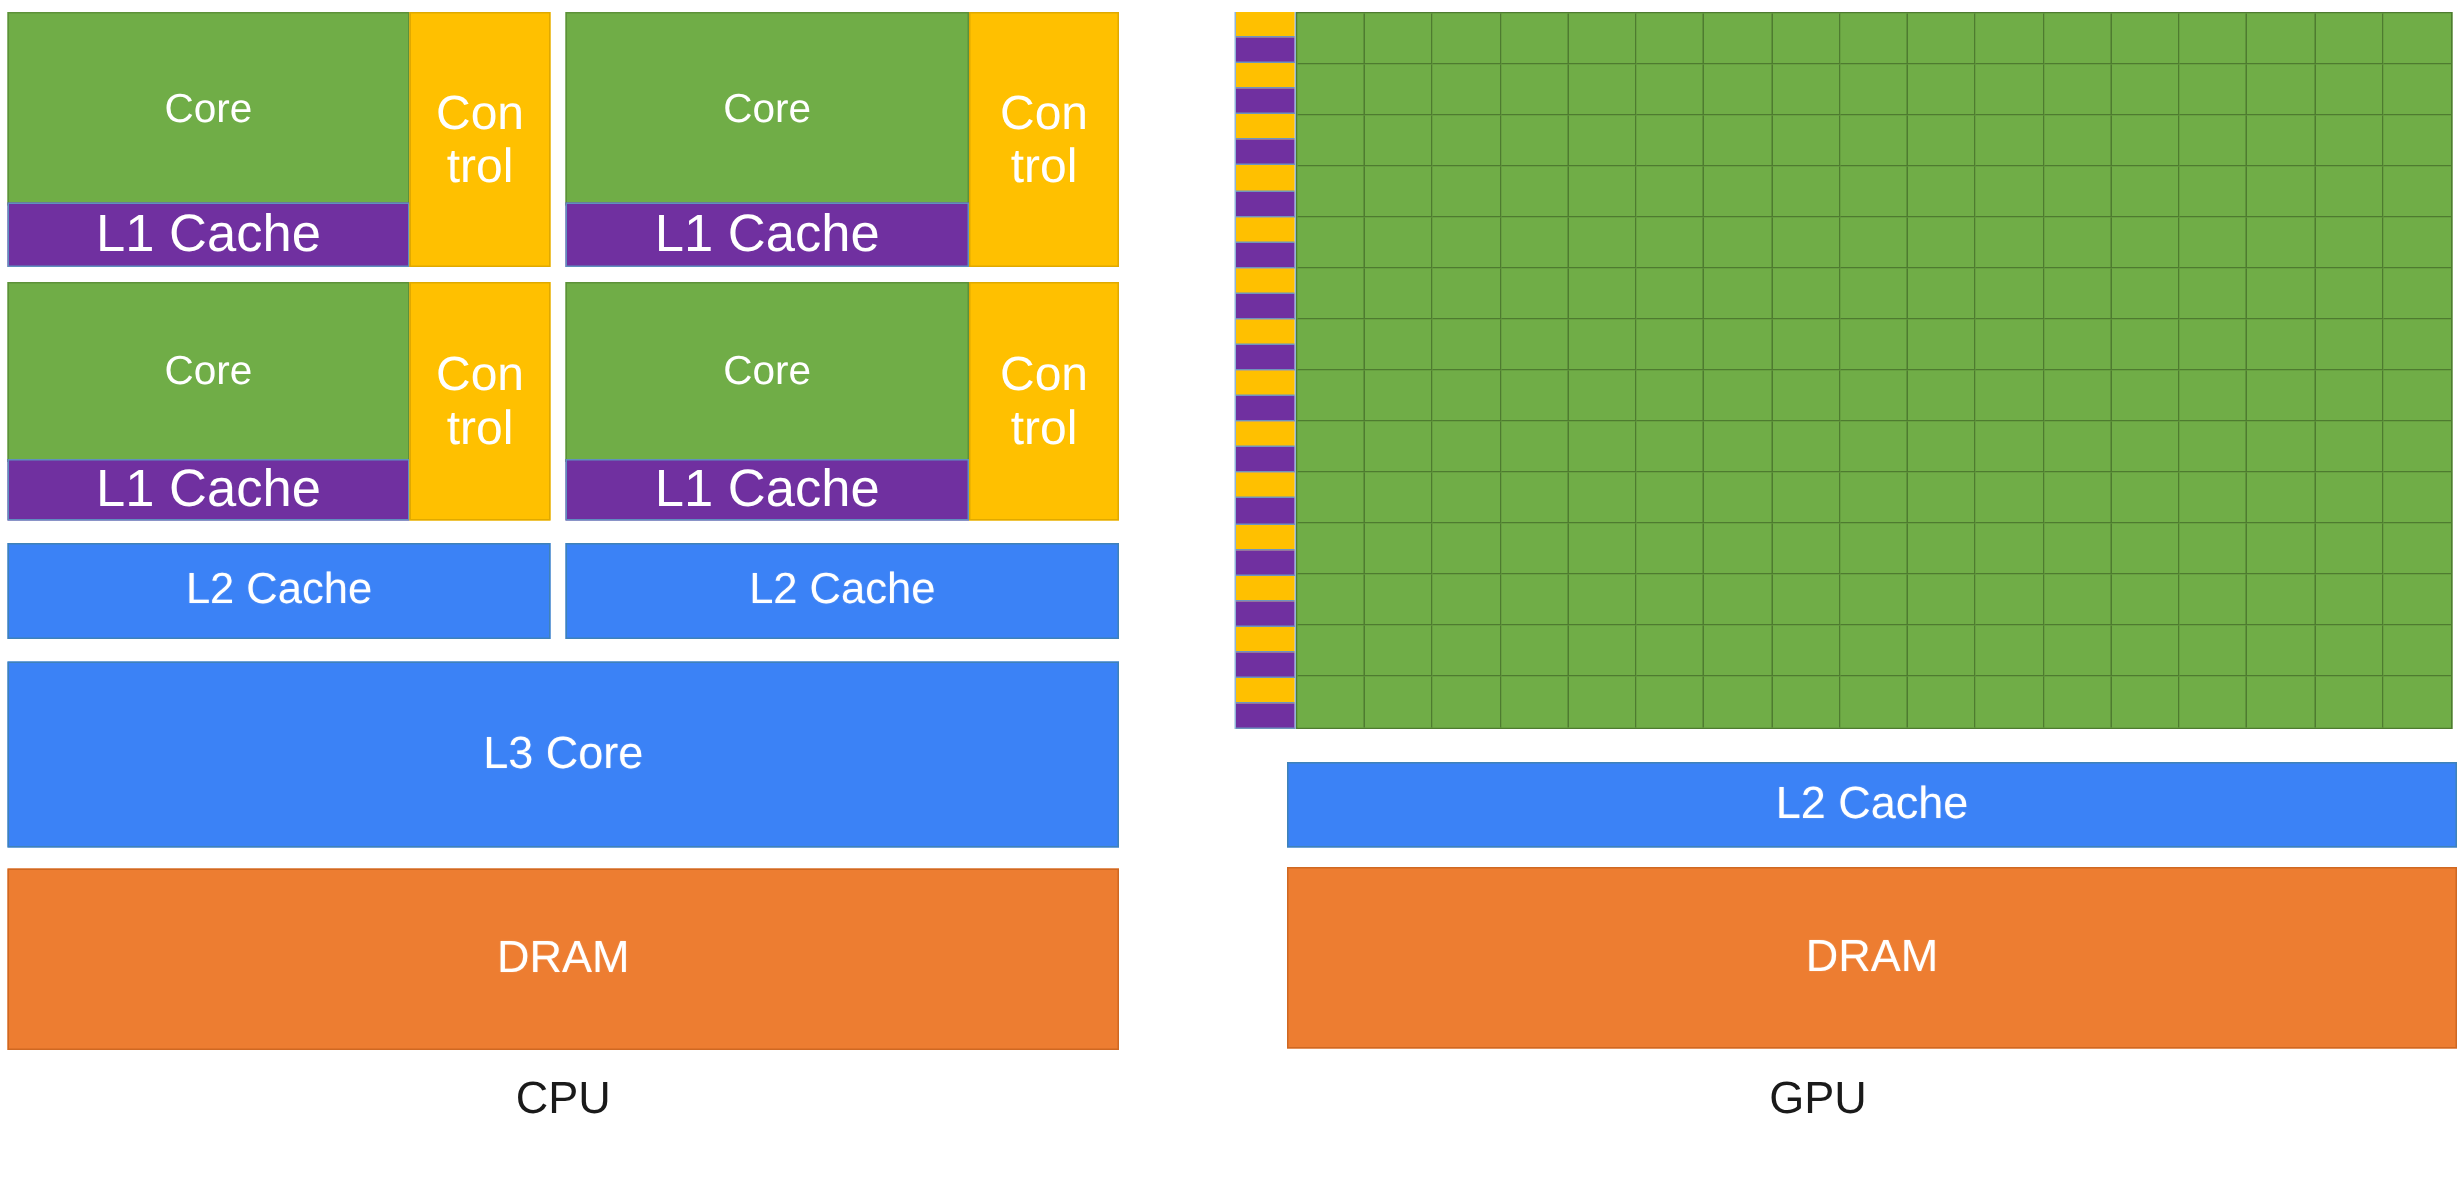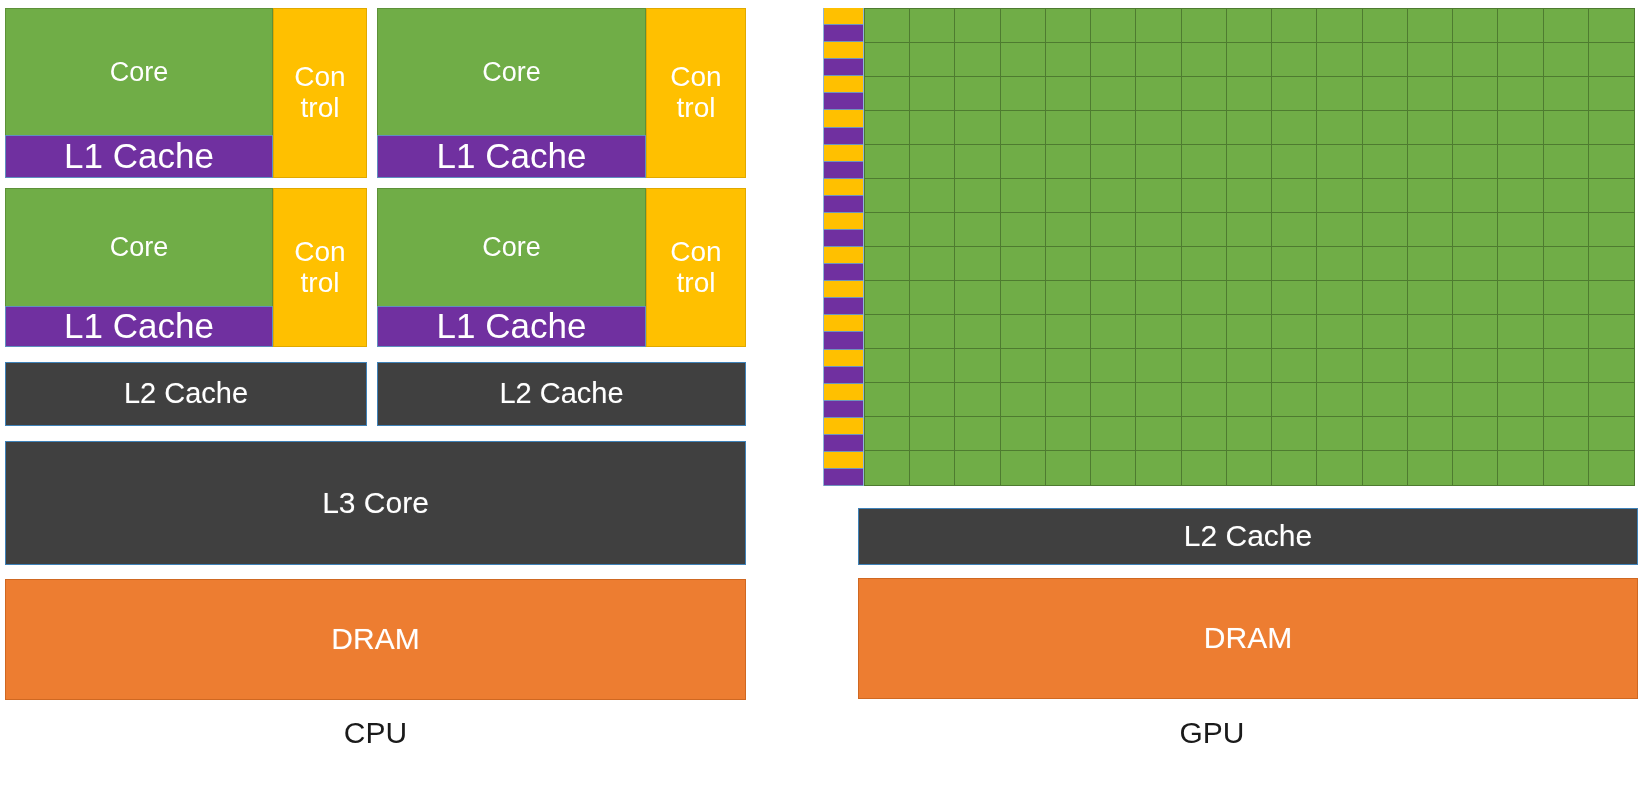--- a/index.html
+++ b/index.html
@@ -28,21 +28,21 @@
     color: #ffffff;
     text-align: center;
     line-height: 1.08;
     white-space: pre-line;
     text-shadow: 0 0 1px rgba(255,255,255,.35);
   }
 
   .green  { background: #70AD47; border: 1px solid #5d9139; }
   .purple { background: #7030A0; border: 1px solid #5f8fbf; }
   .yellow { background: #FFC000; border: 1px solid #e0a900; }
-  .blue   { background: #404040; border: 1px solid #3f82b8; text-align: right; }
+  .blue   { background: #3b82f6; border: 1px solid #3f82b8; text-align: right; }
   .orange { background: #ED7D31; border: 1px solid #cf6822; }
 
   
   .core-unit { position: absolute; box-sizing: border-box; }
   .core-unit .core-part {
     position: absolute;
     box-sizing: border-box;
     display: flex;
     align-items: center;
     justify-content: center;
@@ -85,21 +85,21 @@
   
   .caption {
     position: absolute;
     color: #1a1a1a;
     font-size: 30px;
     text-align: center;
     font-family: "Liberation Sans", sans-serif;
   }
 
   .fs-core    { font-size: 27px; }
-  .fs-control { font-size: 28px; }
+  .fs-control { font-size: 32px; }
   .fs-l1      { font-size: 35px; }
   .fs-cache   { font-size: 29px; }
   .fs-big     { font-size: 30px; }
 </style>
 </head>
 <body>
 
 <div id="stage">
 
   <div id="cpu-panel">

